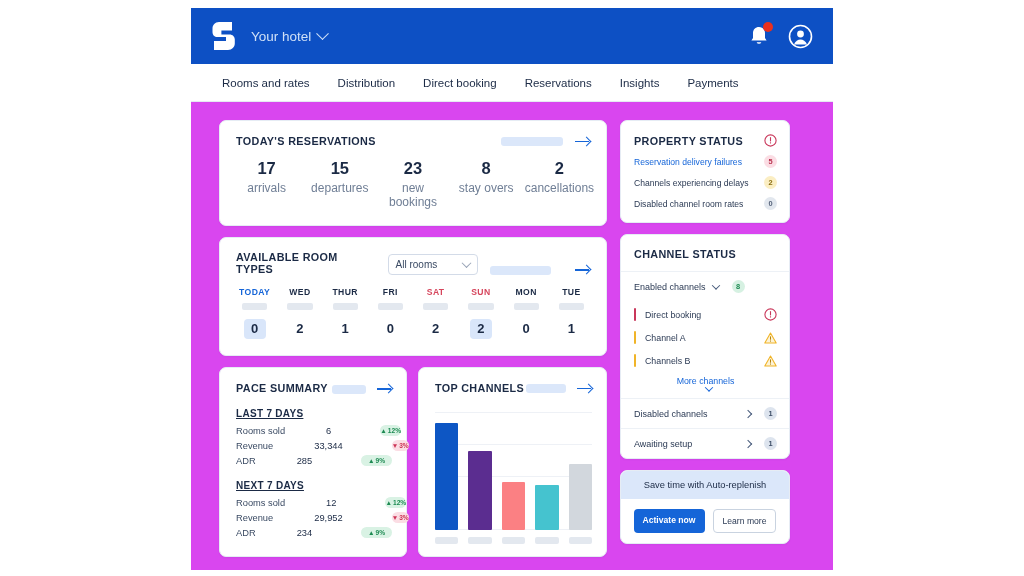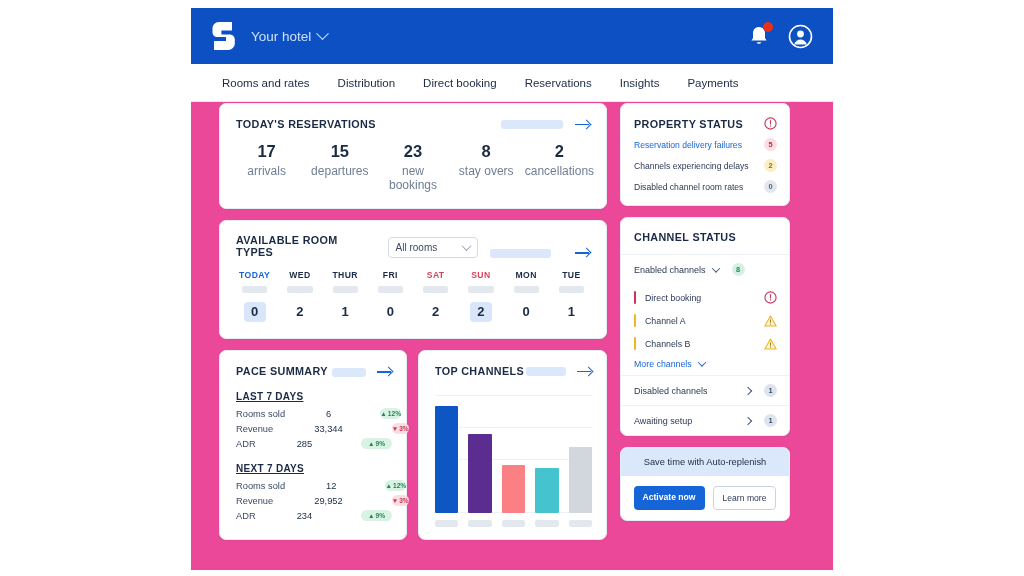--- a/index.html
+++ b/index.html
@@ -5,21 +5,21 @@
   * { box-sizing: border-box; margin: 0; padding: 0; }
   body {
     width: 1024px; height: 576px;
     background: #ffffff;
     font-family: "Liberation Sans", sans-serif;
     overflow: hidden;
   }
   .frame {
     position: absolute; left: 191px; top: 8px;
     width: 642px; height: 562px;
-    background: #ec4899;
+    background: #d946ef;
     display: flex; flex-direction: column;
   }
   
   .topbar {
     height: 56px; background: #0d50c4;
     display: flex; align-items: center; padding: 0 20px;
     flex: 0 0 auto;
   }
   .logo { width: 26px; height: 30px; margin-right: 14px; }
   .hotel-sel {
@@ -41,21 +41,21 @@
   .nav {
     height: 38px; background: #ffffff;
     display: flex; align-items: center; gap: 28px;
     padding: 0 31px; flex: 0 0 auto;
     border-bottom: 1px solid #e5eaf2;
   }
   .nav-item { font-size: 11.5px; color: #1b2a45; white-space: nowrap; }
   
   .content {
     flex: 1 1 auto; display: flex; gap: 13px;
-    padding: 1px 31px 20px 28px;
+    padding: 18px 31px 20px 28px;
     align-items: flex-start;
   }
   .col-left { width: 388px; display: flex; flex-direction: column; gap: 11px; }
   .col-right { width: 170px; display: flex; flex-direction: column; gap: 11px; }
   .card {
     background: #fff; border-radius: 7px;
     border: 1px solid #e6ecf4;
     box-shadow: 0 1px 2px rgba(30,50,90,.06);
   }
   .card-title {
@@ -179,21 +179,21 @@
   }
   .cs-list { padding: 2px 12px 4px 13px; }
   .cs-item {
     display: flex; align-items: center; font-size: 8.8px;
     color: #2b3a54; padding: 5px 0;
   }
   .cs-bar { width: 2px; height: 13px; border-radius: 1px; margin-right: 9px; }
   .cs-item .ico { margin-left: auto; }
   .cs-more {
     display: flex; align-items: center; font-size: 8.8px;
-    color: #1565d8; padding: 4px 0 2px 0;
+    color: #1565d8; padding: 4px 0 2px 0; flex-direction: column;
   }
   .cs-more .caret-s {
     width: 6px; height: 6px; margin-left: 7px;
     border-right: 1.4px solid #1565d8; border-bottom: 1.4px solid #1565d8;
     transform: rotate(45deg) translate(-1px,-1px);
   }
   .chev-r {
     width: 6px; height: 6px; margin-left: auto;
     border-top: 1.5px solid #45597a; border-right: 1.5px solid #45597a;
     transform: rotate(45deg);

